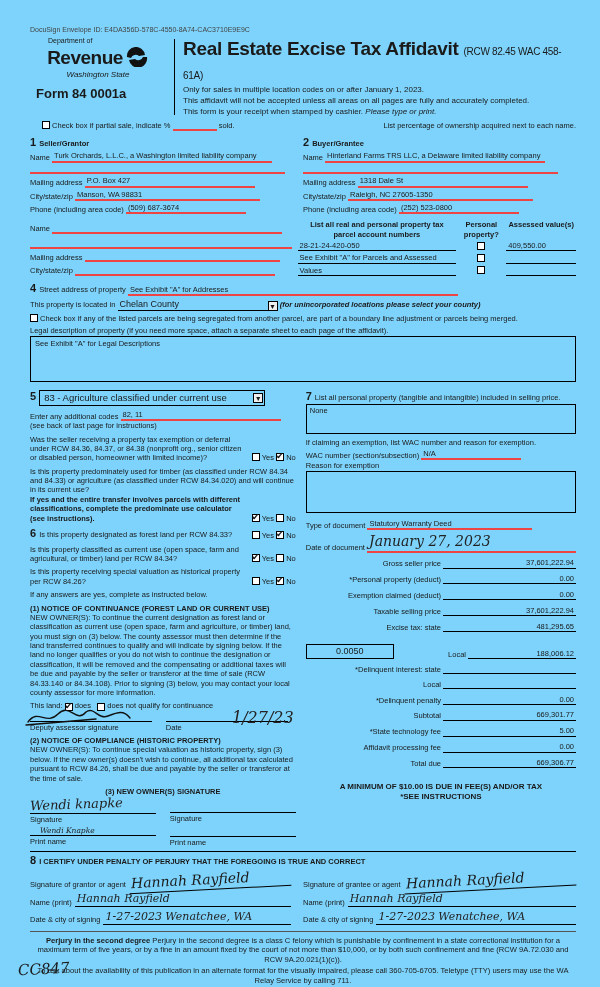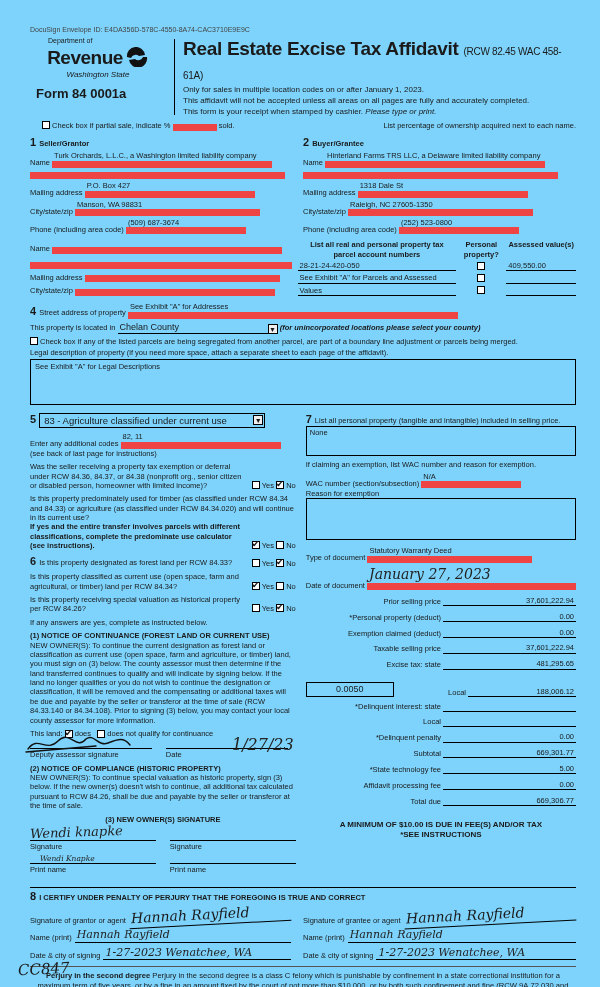--- a/index.html
+++ b/index.html
@@ -19,21 +19,21 @@
   .revenue-word { font-size:19px; font-weight:bold; letter-spacing:-0.5px; }
   .logo-glyph { width:24px; height:20px; margin-left:2px; }
   .wa-state { font-style:italic; font-size:8px; margin-top:1px; }
   .form-no { font-size:13px; font-weight:bold; margin-top:6px; text-align:left; margin-left:6px;}
   .hdr-div { border-left:1.5px solid #000; margin:2px 8px 2px 2px; }
   .hdr-right { flex:1; }
   .title-line { font-size:19px; font-weight:bold; letter-spacing:-0.3px; }
   .title-rcw { font-size:10px; font-weight:normal; }
   .hdr-note { font-size:8px; margin-top:1px; }
   
-  .fill { display:inline-block; border-bottom:7px solid #ef4444; padding:0 2px; vertical-align:bottom; }
+  .fill { display:inline-block; border-bottom:2px solid #ef4444; padding:0 2px; vertical-align:bottom; }
   .cb { display:inline-block; width:8px; height:8px; border:1px solid #000; position:relative; vertical-align:-1px; background:#fff; flex:none;}
   .cb.checked::after { content:"✔"; position:absolute; left:-1px; top:-2px; font-size:9px; line-height:9px; }
   .secnum { font-size:11px; font-weight:bold; margin-right:3px; }
   .bold { font-weight:bold; }
   .it { font-style:italic; }
   .hand { font-family:"DejaVu Serif", serif; font-style:italic; color:#222; }
   .script { font-family:"DejaVu Serif", serif; font-style:italic; transform:rotate(-3deg); display:inline-block; }
   
   .partial { display:flex; justify-content:space-between; margin:3px 0 5px 12px; }
   
@@ -70,21 +70,21 @@
   .sigcell { flex:1; border-top:1px solid #000; margin-right:14px; padding-top:1px; }
   
   .finrow { display:flex; align-items:flex-end; margin-top:5.5px; }
   .finlabel { flex:1; text-align:right; padding-right:2px; white-space:nowrap; }
   .finleader { width:55px; border-bottom:1px solid #000; }
   .finval { width:78px; border-bottom:1px solid #000; text-align:right; padding:0 2px; }
   .ratebox { border:1.2px solid #000; width:88px; text-align:center; font-size:9px; padding:1px 0; margin-right:8px; }
   .minnote { text-align:center; font-weight:bold; font-size:8px; margin-top:14px; }
   .boxfield { border:1.2px solid #000; padding:1px 3px; }
   
-  .sec8 { margin-top:12px; border-top:1px solid #000; padding-top:2px; }
+  .sec8 { margin-top:4px; border-top:1px solid #000; padding-top:2px; }
   .sec8 .cols { display:flex; }
   .sec8 .c { width:50%; padding-right:12px; }
   .s8row { display:flex; align-items:flex-end; margin-top:3px; }
   .s8row .flab { white-space:nowrap; padding-right:3px; }
   .s8row .fval { flex:1; border-bottom:1px solid #000; padding:0 2px; white-space:nowrap; }
   
   .perjury { border-top:1.5px solid #555; margin-top:6px; padding-top:2px; font-size:7.6px; text-align:center; }
   .perjury p { margin-top:2px; }
   .code-bl { position:absolute; left:18px; bottom:8px; font-family:"DejaVu Serif", serif; font-style:italic; font-size:15px; transform:rotate(-3deg); }
   .squig { stroke:#111; fill:none; stroke-width:1.4; stroke-linecap:round; }
@@ -303,21 +303,21 @@
       <div style="margin-top:1px">Reason for exemption</div>
       <div class="boxfield" style="height:42px"></div>
 
       <div style="margin-top:6px"><span>Type of document</span> <span class="fill" style="min-width:165px">Statutory Warranty Deed</span></div>
       <div style="margin-top:3px;display:flex;align-items:flex-end">
         <span style="white-space:nowrap">Date of document</span>&nbsp;
         <span class="fill hand" style="flex:1;font-size:14px">January 27, 2023</span>
       </div>
 
       <div class="finrow">
-        <span class="finlabel">Prior selling price</span>
+        <span class="finlabel">Gross seller price</span>
           <span class="finleader"></span>
         <span class="finval">37,601,222.94</span>
       </div>
       <div class="finrow">
         <span class="finlabel">*Personal property (deduct)</span>
           <span class="finleader"></span>
         <span class="finval">0.00</span>
       </div>
       <div class="finrow">
         <span class="finlabel">Exemption claimed (deduct)</span>

